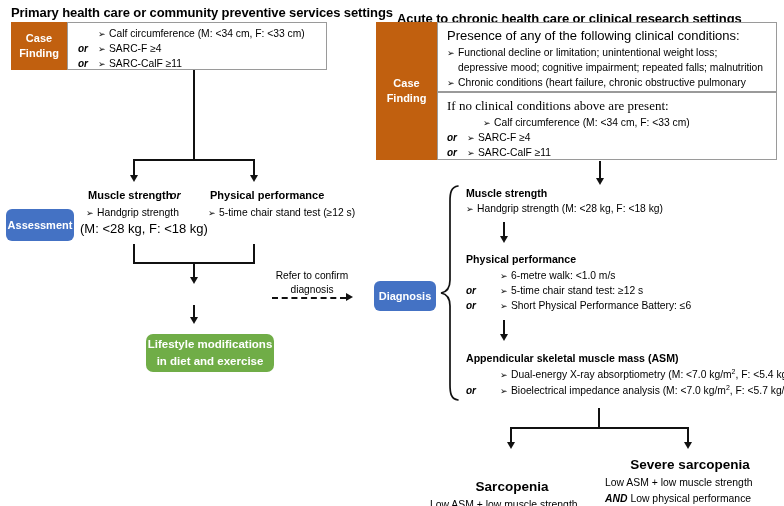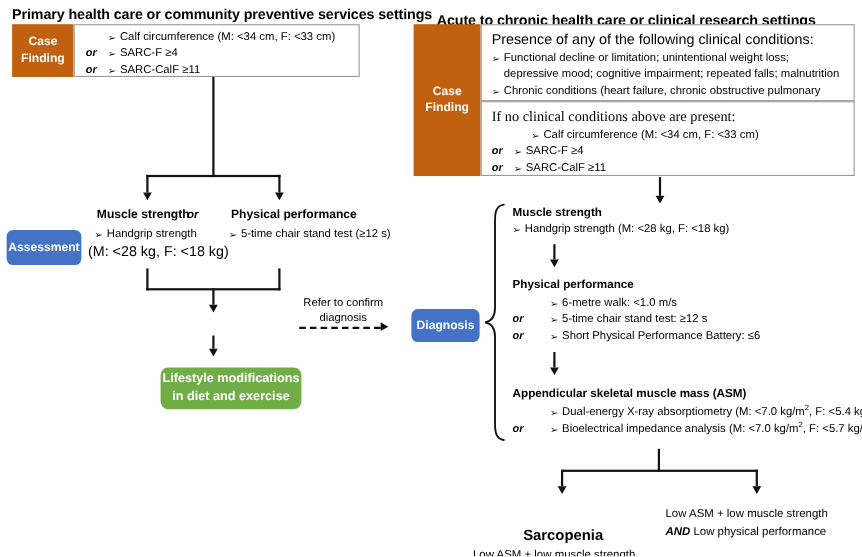--- a/index.html
+++ b/index.html
@@ -355,19 +355,20 @@
 
   <div class="abs" style="left:430px; top:479px; width:164px;">
     <div class="outcome-title">Sarcopenia</div>
     <div class="outcome-line" style="margin-top:3px;">Low ASM + low muscle strength</div>
     <div class="outcome-line">
       <b>OR</b><span> Low physical performance</span>
     </div>
   </div>
 
   <div class="abs" style="left:605px; top:457px; width:170px;">
+    <div class="outcome-title">Severe sarcopenia</div>
     <div class="outcome-line" style="margin-top:3px;">Low ASM + low muscle strength</div>
     <div class="outcome-line">
       <b>AND</b><span> Low physical performance</span>
     </div>
   </div>
 
 </div>
 
 </body></html>

